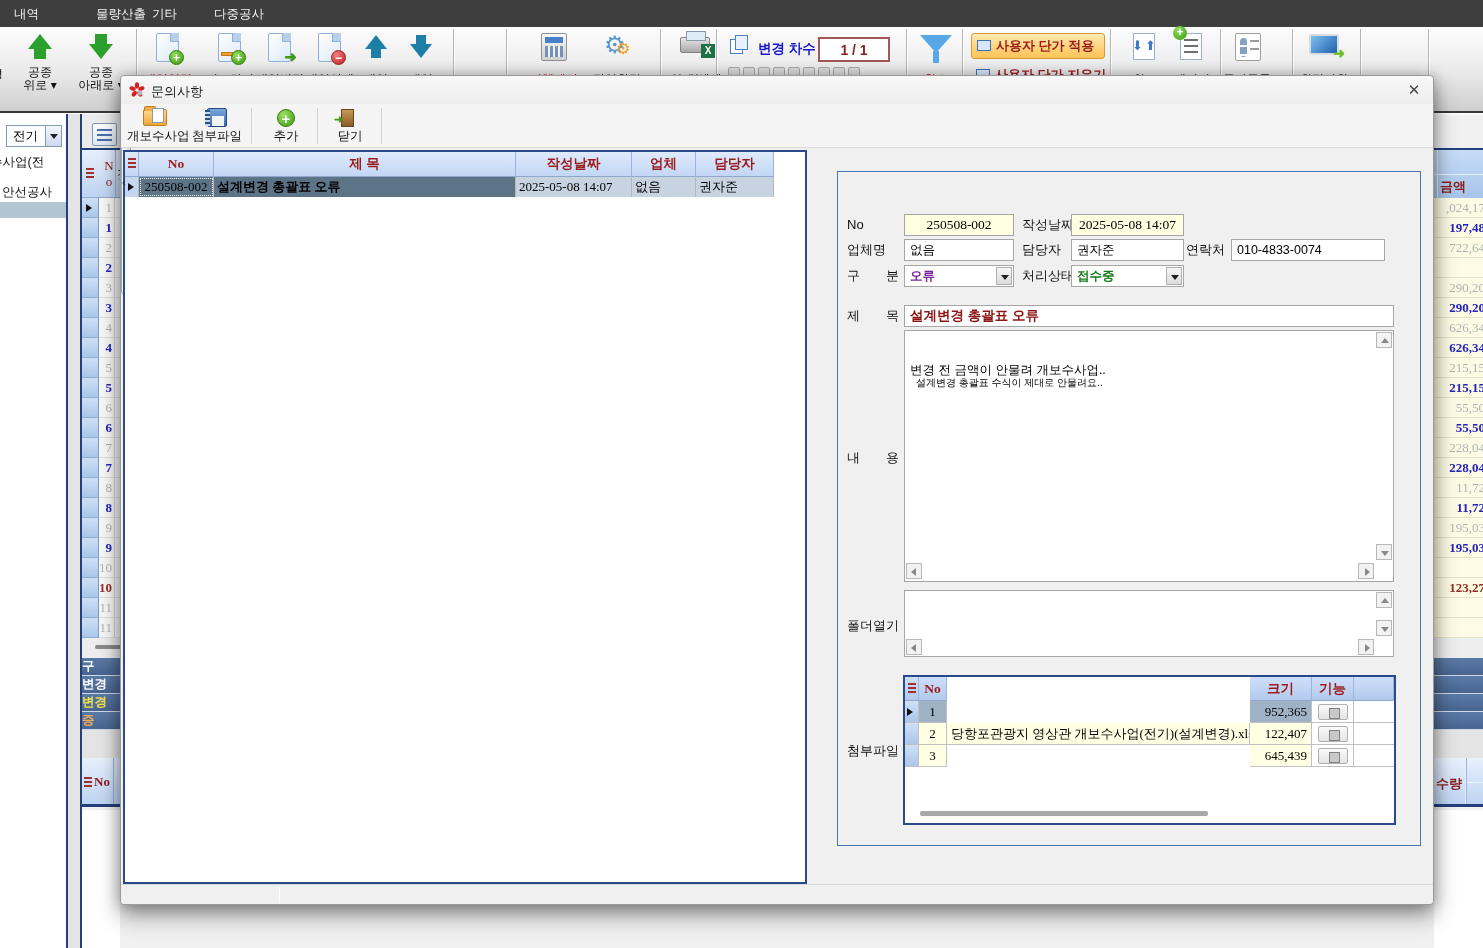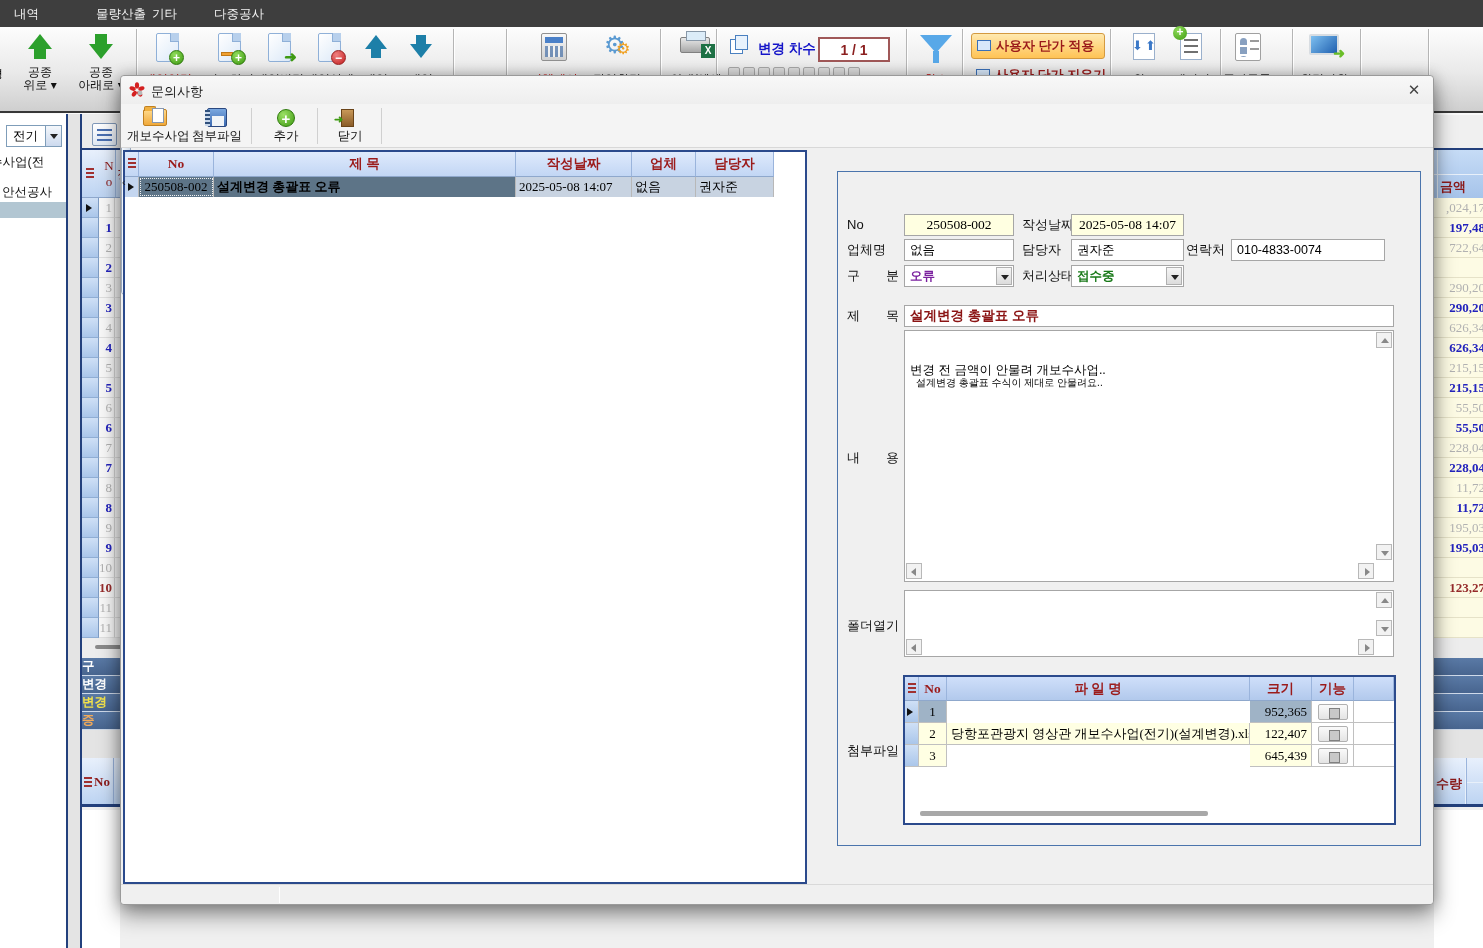--- a/index.html
+++ b/index.html
@@ -563,21 +563,20 @@
           <div class="sc-btn sc-lf" style="left: 1px; top: 48px;"></div>
           <div class="sc-btn sc-rt" style="right: 19px; top: 48px;"></div>
         </div>
         <div class="dlabel" style="left: 9px; top: 568px; line-height: 22px;">첨부파일</div>
       </div>
       <div class="atable">
         <div class="ath" style="left: 0px; width: 14px;">
           <div class="redlist" style="left: 3px; top: 6px;"></div>
         </div>
         <div class="ath" style="left: 14px; width: 28px;">No</div>
-        <div class="ath" style="left: 42px; width: 303px;">파 일 명</div>
         <div class="ath" style="left: 345px; width: 62px;">크기</div>
         <div class="ath" style="left: 407px; width: 42px;">기능</div>
         <div class="ath" style="left: 449px; width: 40px;"></div>
         <div class="atrow" style="left: 0px; top: 24px; width: 489px;">
           <div class="atc" style="left: 0px; width: 14px; background: linear-gradient(rgb(207, 224, 246), rgb(170, 198, 234));">
             <div class="tri-r" style="left: 2px; top: 7px;"></div>
           </div>
           <div class="atc" style="left: 14px; width: 28px; background: rgb(159, 179, 198); text-align: center;">1</div>
           <div class="atc" style="left: 345px; width: 62px; background: rgb(159, 179, 198); text-align: right;">952,365</div>
           <div class="atc" style="left: 407px; width: 42px; background: rgb(255, 255, 255);">

